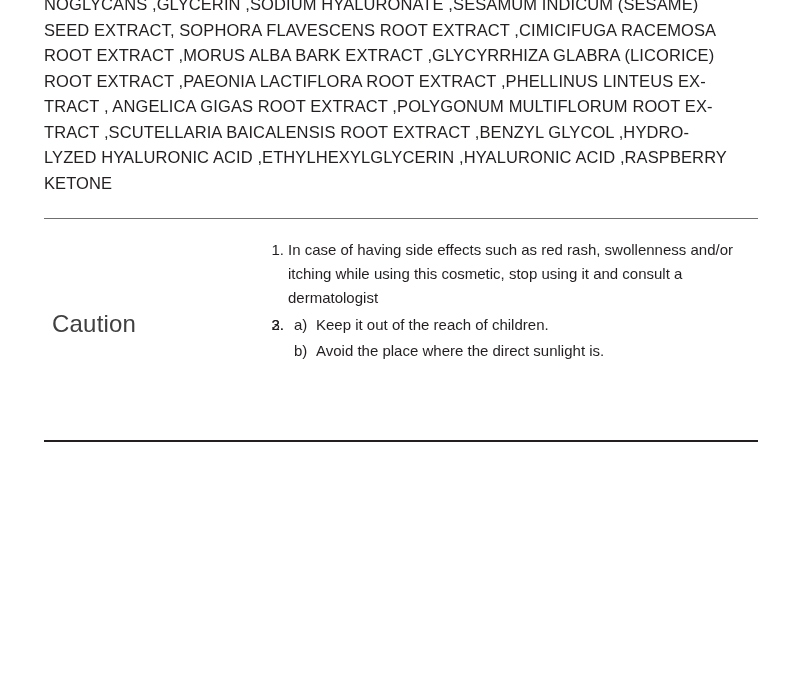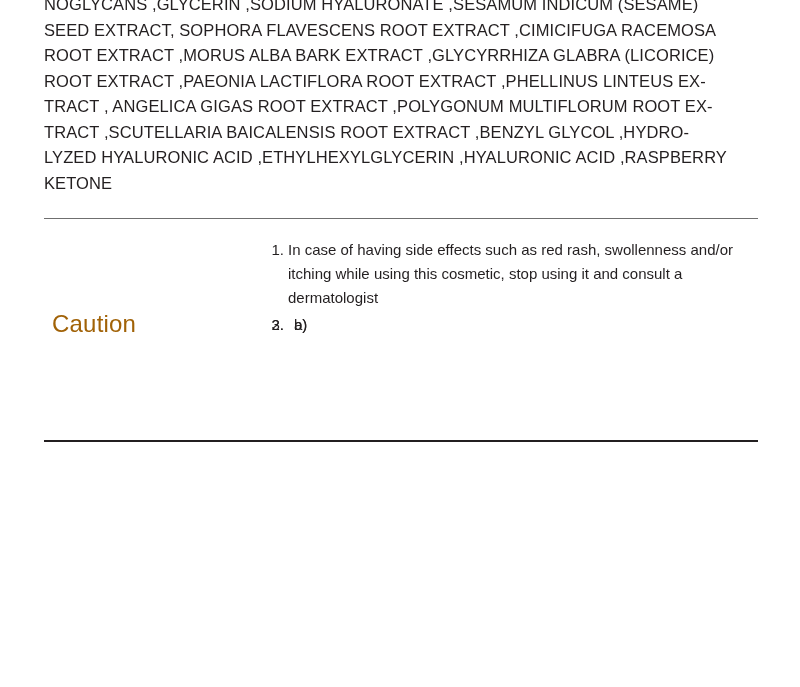--- a/index.html
+++ b/index.html
@@ -61,21 +61,21 @@
     top: 232px;
     width: 714px;
     height: 200px;
   }
   .caution-label {
     position: absolute;
     left: 8px;
     top: 78px;
     font-size: 24px;
     letter-spacing: 0.2px;
-    color: #a16207;
+    color: #404040;
     font-weight: 400;
   }
   .caution-list {
     position: absolute;
     left: 220px;
     top: 6px;
     width: 494px;
     margin: 0;
     padding: 0;
     list-style: none;
@@ -138,23 +138,25 @@
         <span>In case of having side effects such as red rash, swollenness and/or itching while using this cosmetic, stop using it and consult a dermatologist</span>
       </li>
       <li>
         <span class="num">2.</span>
       </li>
       <li>
         <span class="num">3.</span>
         <ul class="sub-list">
           <li>
             <span class="sub-num">a)</span>
+            <span>Keep it out of the reach of children.</span>
           </li>
           <li>
             <span class="sub-num">b)</span>
+            <span>Avoid the place where the direct sunlight is.</span>
           </li>
         </ul>
       </li>
     </ol>
   </div>
 
   <div class="rule rule-bottom"></div>
 
 </div>
 

